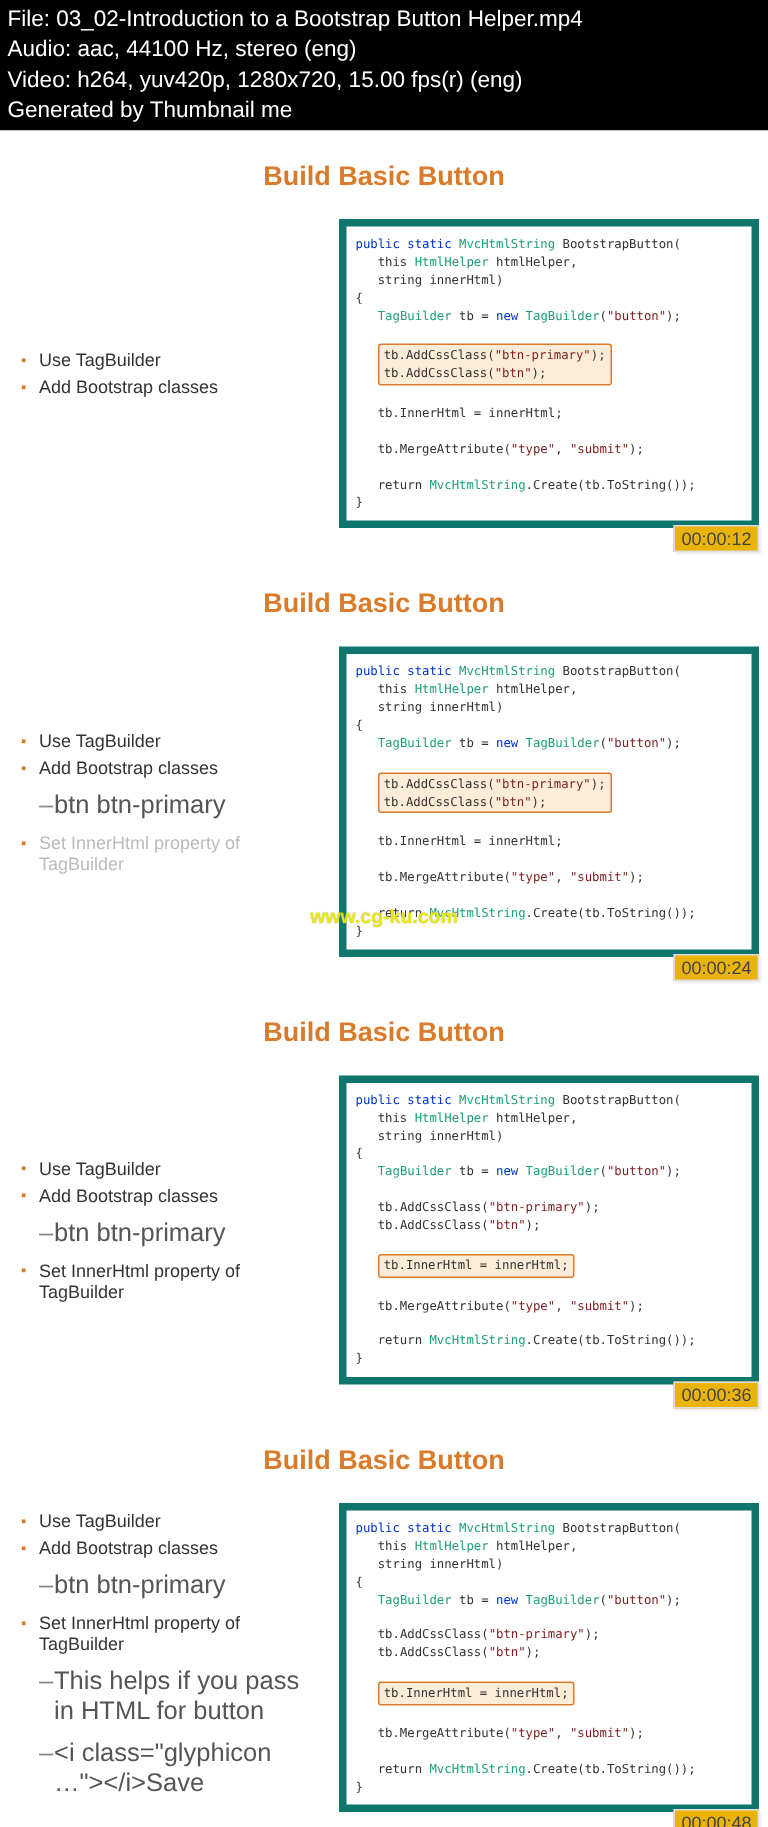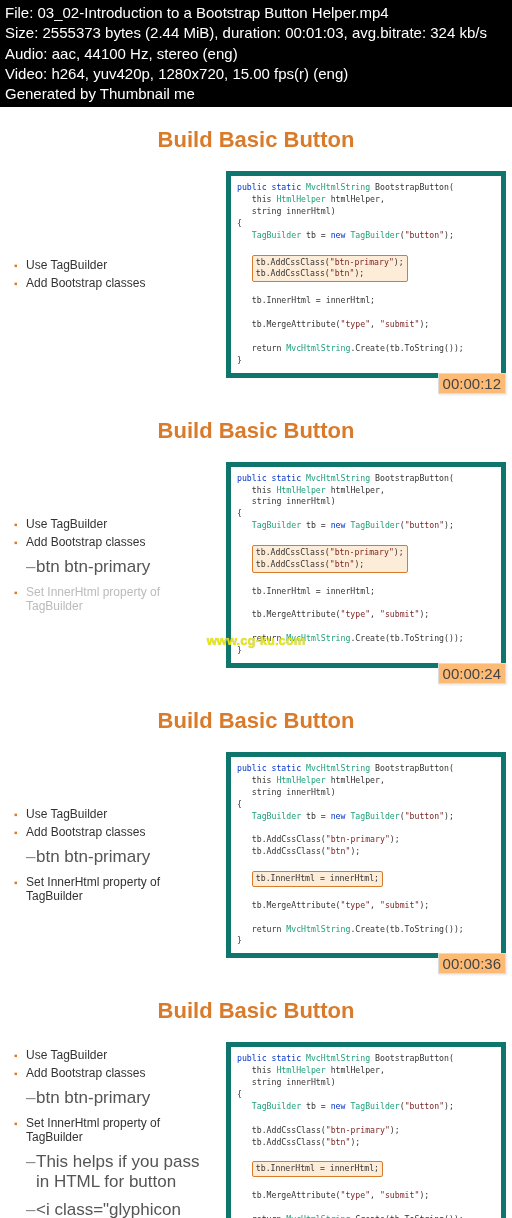--- a/index.html
+++ b/index.html
@@ -19,21 +19,21 @@
   }
   .frame {
     position: relative;
     background: #fff;
     padding: 8px 6px 20px 6px;
     min-height: 275px;
   }
   .slide-title {
     text-align: center;
     color: #d97b2a;
-    font-size: 22px;
+    font-size: 18px;
     font-weight: 600;
     margin: 12px 0 18px 0;
   }
   .content-row {
     display: flex;
     align-items: center;
     gap: 10px;
   }
   .bullets {
     flex: 0 0 42%;
@@ -90,45 +90,44 @@
     border: 1px solid #d97b2a;
     background: #fdecd8;
     border-radius: 2px;
     padding: 1px 3px;
     margin: 1px 0;
   }
   .timestamp {
     position: absolute;
     right: 6px;
     bottom: 4px;
-    background: #fdba74;
+    background: #eab308;
     border: 1px solid #ddd;
     padding: 1px 4px;
-    font-size: 15px;
+    font-size: 12px;
     color: #444;
     box-shadow: 1px 1px 2px rgba(0,0,0,0.1);
   }
   .watermark {
     position: absolute;
     left: 50%;
     transform: translateX(-50%);
     bottom: 40px;
     color: #e8e800;
     font-weight: bold;
     font-size: 13px;
     opacity: 0.95;
     text-shadow: 0 0 1px #aaa;
   }
 </style>
 </head>
 <body>
 
 <div class="header">
   <div>File: 03_02-Introduction to a Bootstrap Button Helper.mp4</div>
-  <div>Size: 2555373 bytes (2.44 MiB), duration: 00:01:03, avg.bitrate: 324 kb/s</div>
   <div>Audio: aac, 44100 Hz, stereo (eng)</div>
   <div>Video: h264, yuv420p, 1280x720, 15.00 fps(r) (eng)</div>
   <div>Generated by Thumbnail me</div>
 </div>
 
 <div class="frame">
   <div class="slide-title">Build Basic Button</div>
   <div class="content-row">
     <div class="bullets">
       <ul>

